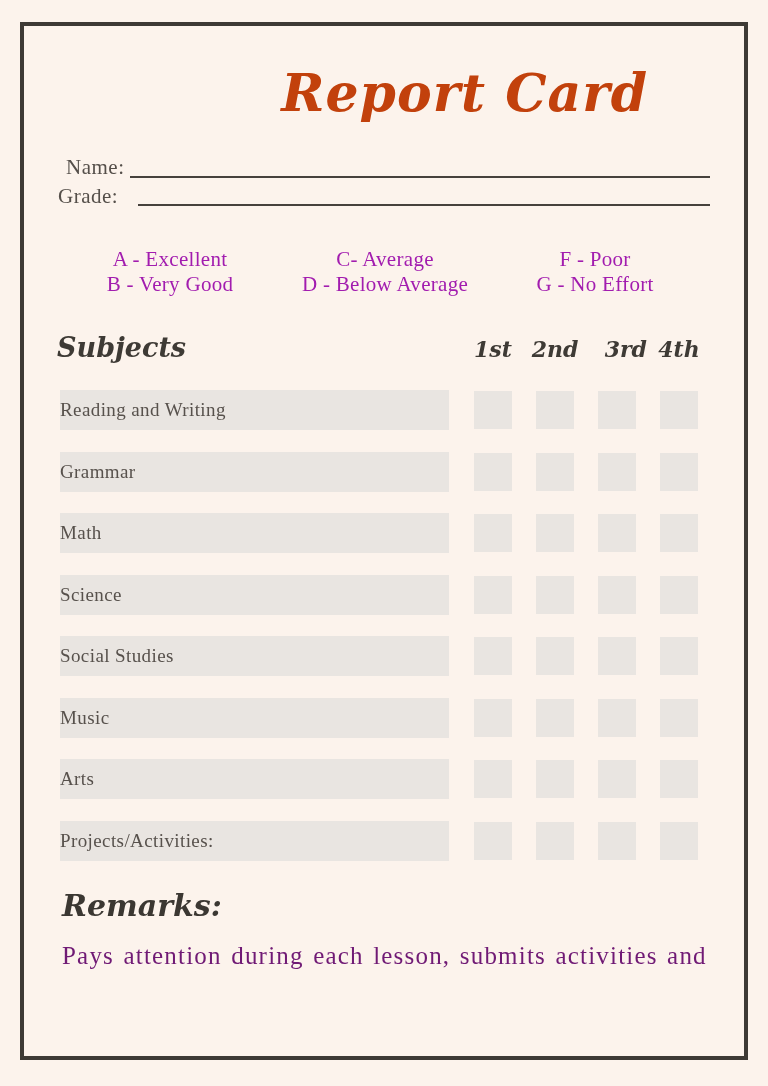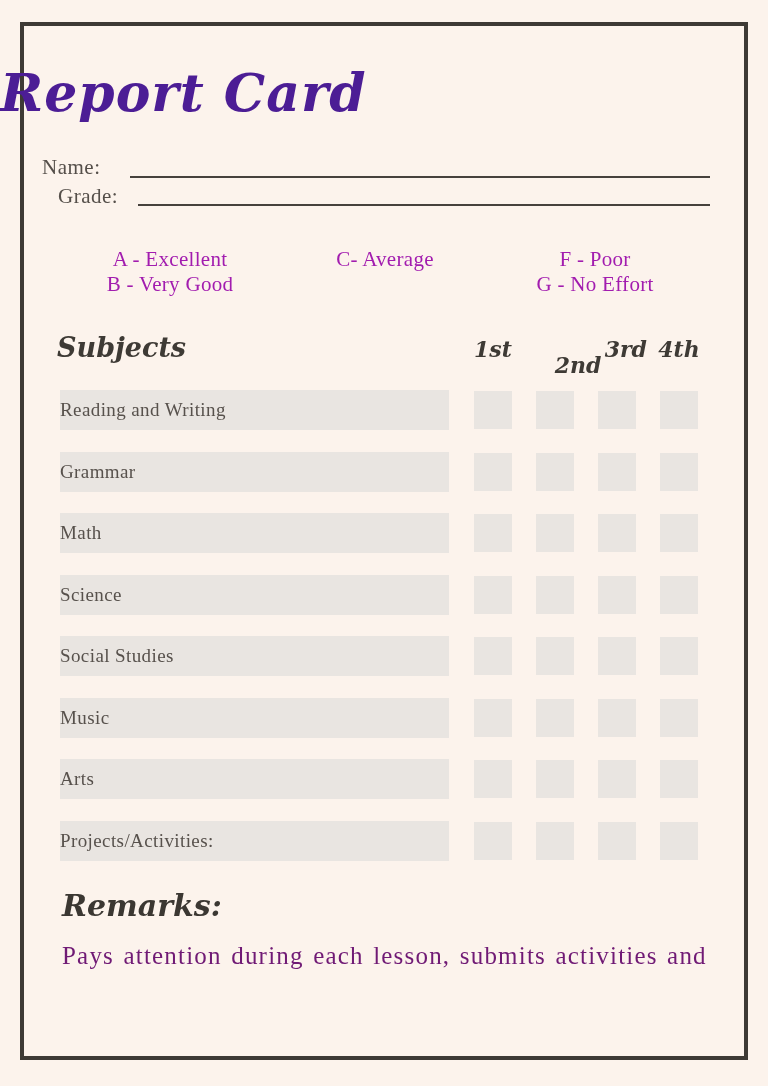--- a/index.html
+++ b/index.html
@@ -22,35 +22,35 @@
     width: 720px;
     height: 1030px;
     border: 4px solid #3e3a35;
   }
   .title {
     position: absolute;
     left: 0;
     top: 62px;
     width: 648px;
     margin: 0;
-    text-align: left;
+    text-align: right;
     font-family: "DejaVu Serif", "Liberation Serif", serif;
     font-style: italic;
     font-weight: 700;
     font-size: 52px;
     letter-spacing: 1px;
-    color: #4c1d95;
+    color: #c2410c;
   }
   .field-label {
     position: absolute;
     font-size: 21px;
     color: #554f4a;
     letter-spacing: 0.5px;
   }
-  .name-label  { left: 42px; top: 155px; text-align: right; }
+  .name-label  { left: 66px; top: 155px; text-align: right; }
   .grade-label { left: 58px; top: 184px; }
   .field-line {
     position: absolute;
     border-bottom: 2px solid #46413c;
     height: 20px;
   }
   .name-line  { left: 130px; top: 156px; width: 580px; }
   .grade-line { left: 138px; top: 184px; width: 572px; }
 
   .key-col {
@@ -81,21 +81,21 @@
     top: 336px;
     width: 60px;
     text-align: center;
     font-family: "DejaVu Serif", "Liberation Serif", serif;
     font-style: italic;
     font-weight: 700;
     font-size: 22px;
     color: #3e3a35;
   }
   .qh-1 { left: 463px; }
-  .qh-2 { left: 548px; margin-top: 16px; }
+  .qh-2 { left: 525px; }
   .qh-3 { left: 587px; text-align: right; }
   .qh-4 { left: 649px; }
 
   .subject-row { position: absolute; left: 0; width: 768px; height: 40px; }
   .row-0 { top: 390px; }
   .row-1 { top: 452px; }
   .row-2 { top: 513px; }
   .row-3 { top: 575px; }
   .row-4 { top: 636px; }
   .row-5 { top: 698px; }
@@ -163,20 +163,21 @@
 
   <span class="field-label grade-label">Grade:</span>
   <span class="field-line grade-line"></span>
 
   <div class="key-col key-col-1">
     <div>A - Excellent</div>
     <div>B - Very Good</div>
   </div>
   <div class="key-col key-col-2">
     <div>C- Average</div>
+    <div>D - Below Average</div>
   </div>
   <div class="key-col key-col-3">
     <div>F - Poor</div>
     <div>G - No Effort</div>
   </div>
 
   <span class="subjects-heading">Subjects</span>
   <span class="quarter-header qh-1">1st</span>
   <span class="quarter-header qh-2">2nd</span>
   <span class="quarter-header qh-3">3rd</span>

